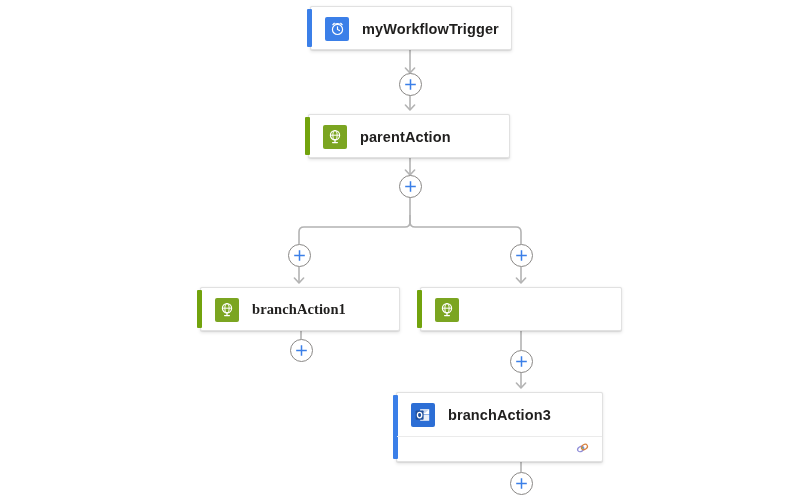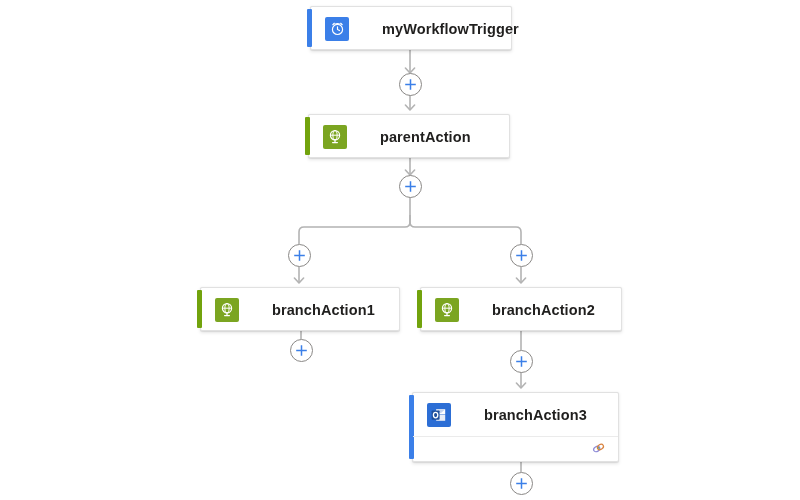--- a/index.html
+++ b/index.html
@@ -47,21 +47,20 @@
   }
   .accent-blue { background: #3b7fe8; }
   .accent-green { background: #72a30d; }
 
   .node-header {
     position: relative;
     display: flex;
     align-items: center;
     height: 43px;
     padding-left: 14px;
-    gap: 20px;
   }
   .node-icon {
     width: 24px;
     height: 24px;
     border-radius: 2px;
     flex: 0 0 auto;
     display: flex;
     align-items: center;
     justify-content: center;
   }
@@ -151,21 +150,21 @@
               <circle cx="8" cy="6.2" r="4.6" fill="none" stroke="#ffffff" stroke-width="1.2"></circle>
               <ellipse cx="8" cy="6.2" rx="2.1" ry="4.6" fill="none" stroke="#ffffff" stroke-width="1"></ellipse>
               <path d="M3.5 6.2 L12.5 6.2" stroke="#ffffff" stroke-width="1"></path>
               <path d="M8 10.8 L8 13.2" stroke="#ffffff" stroke-width="1.3" stroke-linecap="round"></path>
               <path d="M5.6 13.6 L10.4 13.6" stroke="#ffffff" stroke-width="1.3" stroke-linecap="round"></path>
             </svg>
           </span>
           <span class="node-title">parentAction</span>
         </div>
       </div>
-      <div class="node" style="left: 200px; top: 287px; width: 200px; height: 44px;">
+      <div class="node" style="left: 200px; top: 287px; width: 200px; height: 44px; font-family: Liberation Serif, serif;">
         <div class="node-accent accent-green"></div>
         <div class="node-header">
           <span class="node-icon icon-green">
             <svg width="16" height="16" viewBox="0 0 16 16">
               <circle cx="8" cy="6.2" r="4.6" fill="none" stroke="#ffffff" stroke-width="1.2"></circle>
               <ellipse cx="8" cy="6.2" rx="2.1" ry="4.6" fill="none" stroke="#ffffff" stroke-width="1"></ellipse>
               <path d="M3.5 6.2 L12.5 6.2" stroke="#ffffff" stroke-width="1"></path>
               <path d="M8 10.8 L8 13.2" stroke="#ffffff" stroke-width="1.3" stroke-linecap="round"></path>
               <path d="M5.6 13.6 L10.4 13.6" stroke="#ffffff" stroke-width="1.3" stroke-linecap="round"></path>
             </svg>
@@ -178,24 +177,23 @@
         <div class="node-header">
           <span class="node-icon icon-green">
             <svg width="16" height="16" viewBox="0 0 16 16">
               <circle cx="8" cy="6.2" r="4.6" fill="none" stroke="#ffffff" stroke-width="1.2"></circle>
               <ellipse cx="8" cy="6.2" rx="2.1" ry="4.6" fill="none" stroke="#ffffff" stroke-width="1"></ellipse>
               <path d="M3.5 6.2 L12.5 6.2" stroke="#ffffff" stroke-width="1"></path>
               <path d="M8 10.8 L8 13.2" stroke="#ffffff" stroke-width="1.3" stroke-linecap="round"></path>
               <path d="M5.6 13.6 L10.4 13.6" stroke="#ffffff" stroke-width="1.3" stroke-linecap="round"></path>
             </svg>
           </span>
-          <span class="node-title">branchAction2</span>
-        </div>
-      </div>
-      <div class="node" style="left: 412px; top: 392px; width: 207px; height: 70px;">
+        </div>
+      </div>
+      <div class="node" style="left: 396px; top: 392px; width: 207px; height: 70px;">
         <div class="node-accent accent-blue"></div>
         <div class="node-header">
           <span class="node-icon icon-outlook">
             <svg width="18" height="18" viewBox="0 0 18 18">
               <rect x="6.2" y="3.2" width="9.0" height="5.0" fill="#ffffff"></rect>
               <rect x="6.2" y="8.6" width="9.0" height="6.2" fill="#e9eef7"></rect>
               <path d="M6.4 3.4 L15.0 3.4 L10.7 7.2 Z" fill="#c6d4ec"></path>
               <rect x="1.6" y="4.4" width="8.0" height="9.4" rx="0.8" fill="#1f4f9c"></rect>
               <ellipse cx="5.6" cy="9.1" rx="2.2" ry="2.7" fill="none" stroke="#ffffff" stroke-width="1.3"></ellipse>
             </svg>

